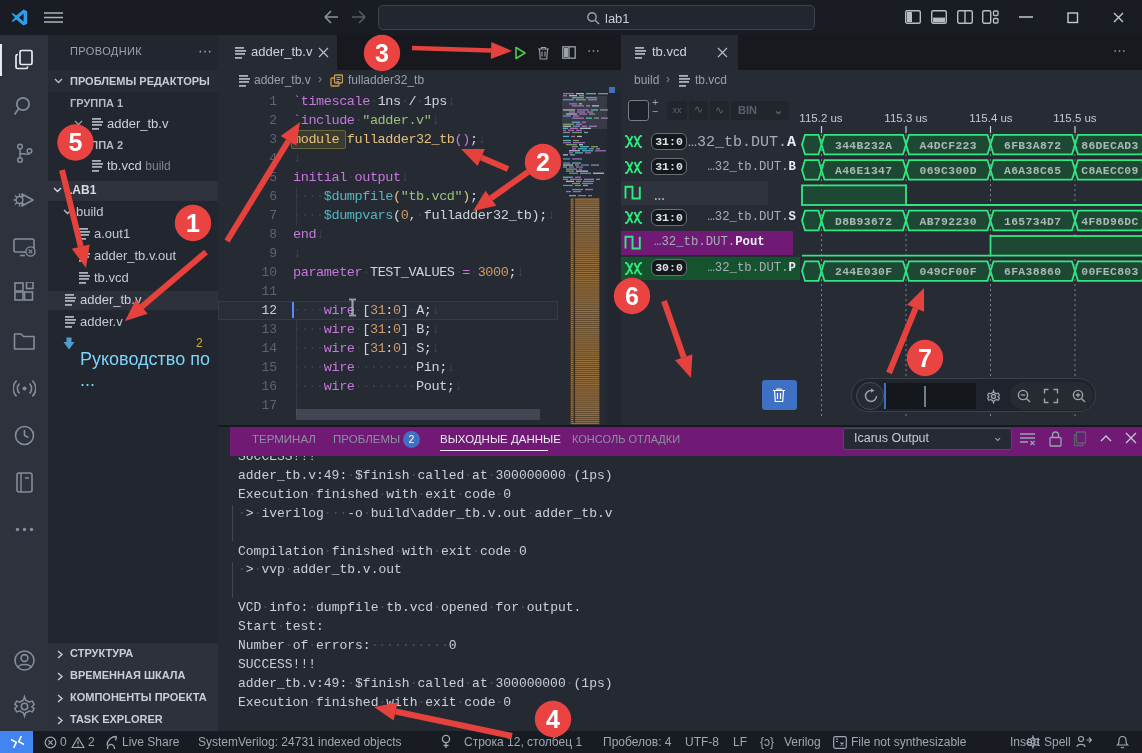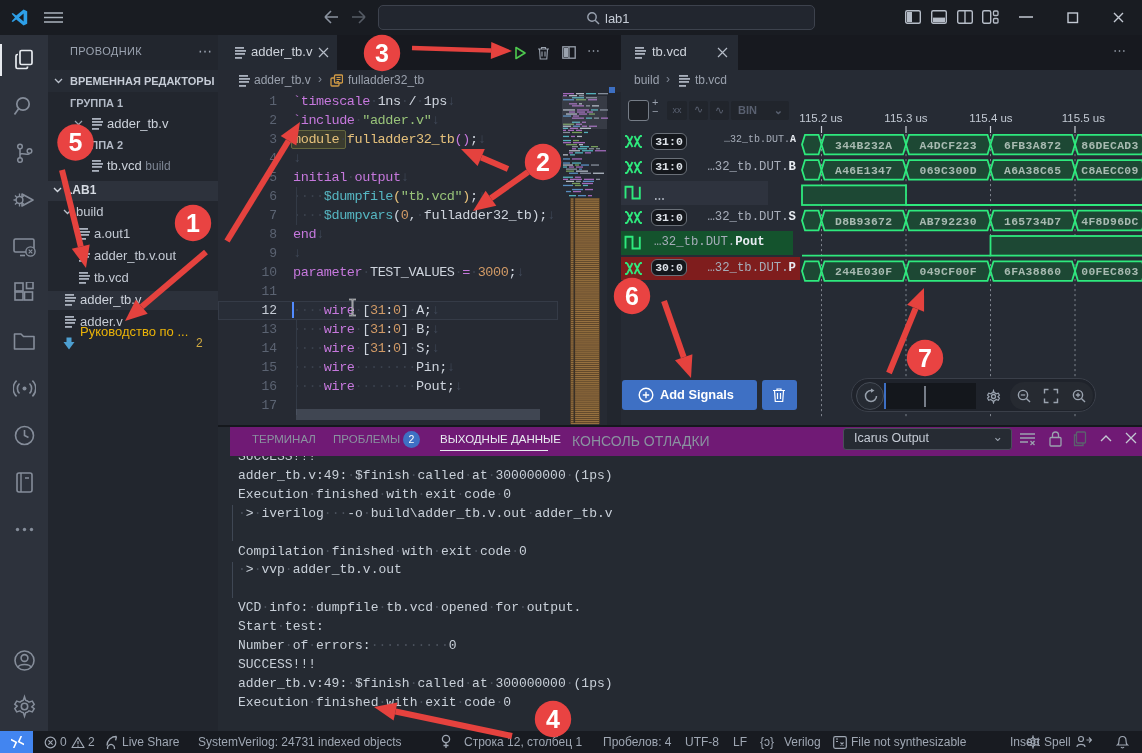--- a/index.html
+++ b/index.html
@@ -152,21 +152,21 @@
     </svg>
   </div>
   <div class="abs" id="sidebar">
     <div class="abs" style="left:22px;top:10px;color:#9ba3b0;font-size:11px;letter-spacing:.4px">ПРОВОДНИК</div>
     <div class="abs" style="left:150px;top:8px;color:#9ba3b0;font-size:14px;letter-spacing:1px">⋯</div>
 
     <div class="abs" style="left:0;top:35px;width:170px;height:22px;background:#262b34"></div>
     <svg class="abs chv" style="left:6px;top:42px" width="9" height="8" viewBox="0 0 9 8">
       <path d="M1 2 L4.5 5.5 L8 2" stroke="#b9c0cb" stroke-width="1.3" fill="none"></path>
     </svg>
-    <div class="abs" style="left:22px;top:40px;color:#c6ccd6;font-size:11px;font-weight:bold">ВРЕМЕННАЯ РЕДАКТОРЫ</div>
+    <div class="abs" style="left:22px;top:40px;color:#c6ccd6;font-size:11px;font-weight:bold">ПРОБЛЕМЫ РЕДАКТОРЫ</div>
     <div class="abs" style="left:22px;top:62px;color:#b3bac6;font-size:11px;font-weight:bold">ГРУППА 1</div>
     <svg class="abs" style="left:26px;top:85px" width="9" height="9" viewBox="0 0 9 9">
       <path d="M1 1 L8 8 M8 1 L1 8" stroke="#9aa2ae" stroke-width="1.2"></path>
     </svg>
     <span class="fico" style="left:44px;top:83px"></span>
     <div class="abs" style="left:59px;top:81px;color:#ccd2db;font-size:13px">adder_tb.v</div>
     <div class="abs" style="left:22px;top:104px;color:#b3bac6;font-size:11px;font-weight:bold">ГРУППА 2</div>
     <span class="fico" style="left:44px;top:125px"></span>
     <div class="abs" style="left:59px;top:123px;color:#ccd2db;font-size:13px">tb.vcd <span style="color:#7e8694;font-size:12px">build</span></div>
 
@@ -186,23 +186,41 @@
     <span class="fico" style="left:31px;top:237px"></span>
     <div class="abs" style="left:46px;top:235px;color:#c3c9d3;font-size:13px">tb.vcd</div>
     <div class="abs" style="left:0;top:256px;width:170px;height:19px;background:#2c313b"></div>
     <span class="fico" style="left:17px;top:259px"></span>
     <div class="abs" style="left:32px;top:257px;color:#ccd2db;font-size:13px">adder_tb.v</div>
     <span class="fico" style="left:17px;top:281px"></span>
     <div class="abs" style="left:32px;top:279px;color:#c3c9d3;font-size:13px">adder.v</div>
     <svg class="abs" style="left:15px;top:302px" width="12" height="13" viewBox="0 0 12 13">
       <path d="M3.5 0.5 H8.5 V5 H11.5 L6 12.5 L0.5 5 H3.5 Z" fill="#4d9fd1"></path>
     </svg>
-    <div class="abs" style="left:32px;top:289px;color:#eab308;font-size:13px">Руководство по ...</div>
+    <div class="abs" style="left:32px;top:314px;color:#7dd3fc;font-size:18px">Руководство по ...</div>
     <div class="abs" style="left:148px;top:301px;color:#d0a940;font-size:12px">2</div>
 
+    <div class="abs" style="left:0;top:607px;width:170px;height:89px;background:#2c313c;border-top:1px solid #1d2128">
+      <svg class="abs" style="left:8px;top:7px" width="8" height="9" viewBox="0 0 8 9">
+        <path d="M2 1 L6 4.5 L2 8" stroke="#c6ccd6" stroke-width="1.4" fill="none"></path>
+      </svg>
+      <div class="abs" style="left:22px;top:4px;color:#c9cfd9;font-size:11px;font-weight:bold">СТРУКТУРА</div>
+      <svg class="abs" style="left:8px;top:29px" width="8" height="9" viewBox="0 0 8 9">
+        <path d="M2 1 L6 4.5 L2 8" stroke="#c6ccd6" stroke-width="1.4" fill="none"></path>
+      </svg>
+      <div class="abs" style="left:22px;top:26px;color:#c9cfd9;font-size:11px;font-weight:bold">ВРЕМЕННАЯ ШКАЛА</div>
+      <svg class="abs" style="left:8px;top:51px" width="8" height="9" viewBox="0 0 8 9">
+        <path d="M2 1 L6 4.5 L2 8" stroke="#c6ccd6" stroke-width="1.4" fill="none"></path>
+      </svg>
+      <div class="abs" style="left:22px;top:48px;color:#c9cfd9;font-size:11px;font-weight:bold">КОМПОНЕНТЫ ПРОЕКТА</div>
+      <svg class="abs" style="left:8px;top:73px" width="8" height="9" viewBox="0 0 8 9">
+        <path d="M2 1 L6 4.5 L2 8" stroke="#c6ccd6" stroke-width="1.4" fill="none"></path>
+      </svg>
+      <div class="abs" style="left:22px;top:70px;color:#c9cfd9;font-size:11px;font-weight:bold">TASK EXPLORER</div>
+    </div>
   </div>
 
   <div class="abs" id="editor">
     <div class="abs" style="left:0;top:0;width:403px;height:35px;background:#17191f"></div>
     <div class="abs" style="left:0;top:0;width:119px;height:35px;background:#252a33"></div>
     <span class="fico" style="left:17px;top:12px"></span>
     <div class="abs" style="left:33px;top:9px;color:#ced3db;font-size:13px">adder_tb.v</div>
     <svg class="abs" style="left:100px;top:12px" width="11" height="11" viewBox="0 0 11 11">
       <path d="M1 1 L10 10 M10 1 L1 10" stroke="#b6bdc8" stroke-width="1.2"></path>
     </svg>
@@ -530,27 +548,27 @@
 
     <div class="abs" style="left:7px;top:65px;width:21px;height:21px;background:#1e2127;border:1.6px solid #767d87;border-radius:3px"></div>
     <div class="abs" style="left:31px;top:63px;color:#9aa2ae;font-size:11px;line-height:9px">+<br>−</div>
     <div class="abs" style="left:46px;top:66px;width:20px;height:19px;background:#21252c;border-radius:2px;color:#596070;font-size:9px;text-align:center;line-height:19px">xx</div>
     <div class="abs" style="left:68px;top:66px;width:19px;height:19px;background:#21252c;border-radius:2px;color:#596070;font-size:11px;text-align:center;line-height:17px">∿</div>
     <div class="abs" style="left:89px;top:66px;width:19px;height:19px;background:#21252c;border-radius:2px;color:#596070;font-size:11px;text-align:center;line-height:19px">∿</div>
     <div class="abs" style="left:110px;top:66px;width:58px;height:19px;background:#21252c;border-radius:2px;color:#596070;font-size:11px;font-weight:bold;line-height:19px"><span style="margin-left:7px">BIN</span><span style="float:right;margin-right:6px">⌄</span></div>
     <div class="abs" style="left:170px;top:77px;width:60px;text-align:center;color:#c3cad4;font-size:11.5px">115.2 us</div>
     <div class="abs" style="left:255px;top:77px;width:60px;text-align:center;color:#c3cad4;font-size:11.5px">115.3 us</div>
     <div class="abs" style="left:340px;top:77px;width:60px;text-align:center;color:#c3cad4;font-size:11.5px">115.4 us</div>
-    <div class="abs" style="left:424px;top:77px;width:60px;text-align:right;color:#c3cad4;font-size:11.5px">115.5 us</div>
+    <div class="abs" style="left:424px;top:77px;width:60px;text-align:center;color:#c3cad4;font-size:11.5px">115.5 us</div>
     <div class="abs" style="left:0;top:95.3px;width:179px;height:23.8px;background:#262b34">
       <svg class="abs" style="left:3px;top:4px" width="20" height="15" viewBox="0 0 19 15">
         <path d="M2.5 2 L8 13 M8 2 L2.5 13 M10 2 L15.5 13 M15.5 2 L10 13 M0.6 2 H2.5 M0.6 13 H2.5 M15.5 2 H17.4 M15.5 13 H17.4" stroke="#2ee97d" stroke-width="1.8" fill="none"></path>
       </svg>
       <div class="abs" style="left:30px;top:2.5px;width:36px;height:17px;background:#14171c;border:1.4px solid #6a7078;border-radius:6px;color:#dde2e8;font-size:11.5px;font-weight:bold;font-family:'Liberation Mono',monospace;text-align:center;line-height:15px">31:0</div>
-      <div class="abs mono" style="right:4px;top:4px;font-size:10px;color:#a6adb9">…32_tb.DUT.<b style="color:#e8ecf2">A</b></div>
+      <div class="abs mono" style="right:4px;top:4px;font-size:15px;color:#a6adb9">…32_tb.DUT.<b style="color:#e8ecf2">A</b></div>
     </div>
     <div class="abs" style="left:0;top:120.6px;width:179px;height:23.8px;background:#262b34">
       <svg class="abs" style="left:3px;top:4px" width="20" height="15" viewBox="0 0 19 15">
         <path d="M2.5 2 L8 13 M8 2 L2.5 13 M10 2 L15.5 13 M15.5 2 L10 13 M0.6 2 H2.5 M0.6 13 H2.5 M15.5 2 H17.4 M15.5 13 H17.4" stroke="#2ee97d" stroke-width="1.8" fill="none"></path>
       </svg>
       <div class="abs" style="left:30px;top:2.5px;width:36px;height:17px;background:#14171c;border:1.4px solid #6a7078;border-radius:6px;color:#dde2e8;font-size:11.5px;font-weight:bold;font-family:'Liberation Mono',monospace;text-align:center;line-height:15px">31:0</div>
       <div class="abs mono" style="right:4px;top:4px;font-size:12.3px;color:#a6adb9">…32_tb.DUT.<b style="color:#e8ecf2">B</b></div>
     </div>
     <div class="abs" style="left:0;top:145.8px;width:179px;height:23.8px;background:#262b34"></div>
     <div class="abs" style="left:0;top:145.8px;width:147px;height:23.8px;background:#2e333e">
@@ -560,27 +578,27 @@
       <div class="abs mono" style="left:33px;top:4px;font-size:18px;color:#a6adb9">…32_tb.DUT.<b style="color:#e8ecf2">Pin</b></div>
     </div>
     <div class="abs" style="left:0;top:171.1px;width:179px;height:23.8px;background:#262b34">
       <svg class="abs" style="left:3px;top:4px" width="20" height="15" viewBox="0 0 19 15">
         <path d="M2.5 2 L8 13 M8 2 L2.5 13 M10 2 L15.5 13 M15.5 2 L10 13 M0.6 2 H2.5 M0.6 13 H2.5 M15.5 2 H17.4 M15.5 13 H17.4" stroke="#2ee97d" stroke-width="1.8" fill="none"></path>
       </svg>
       <div class="abs" style="left:30px;top:2.5px;width:36px;height:17px;background:#14171c;border:1.4px solid #6a7078;border-radius:6px;color:#dde2e8;font-size:11.5px;font-weight:bold;font-family:'Liberation Mono',monospace;text-align:center;line-height:15px">31:0</div>
       <div class="abs mono" style="right:4px;top:4px;font-size:12.3px;color:#a6adb9">…32_tb.DUT.<b style="color:#e8ecf2">S</b></div>
     </div>
     <div class="abs" style="left:0;top:196.4px;width:179px;height:23.8px;background:#262b34"></div>
-    <div class="abs" style="left:0;top:196.4px;width:172px;height:23.8px;background:#14532d">
+    <div class="abs" style="left:0;top:196.4px;width:172px;height:23.8px;background:#701a75">
       <svg class="abs" style="left:3px;top:4px" width="19" height="15" viewBox="0 0 19 15">
         <path d="M1.5 13.5 V1.8 H8.5 V13.5 H15.8 V1.8" stroke="#2ee97d" stroke-width="1.9" fill="none"></path>
       </svg>
       <div class="abs mono" style="left:33px;top:4px;font-size:12.3px;color:#a6adb9">…32_tb.DUT.<b style="color:#e8ecf2">Pout</b></div>
     </div>
-    <div class="abs" style="left:0;top:221.6px;width:179px;height:23.8px;background:#7f1d1d">
+    <div class="abs" style="left:0;top:221.6px;width:179px;height:23.8px;background:#14532d">
       <svg class="abs" style="left:3px;top:4px" width="20" height="15" viewBox="0 0 19 15">
         <path d="M2.5 2 L8 13 M8 2 L2.5 13 M10 2 L15.5 13 M15.5 2 L10 13 M0.6 2 H2.5 M0.6 13 H2.5 M15.5 2 H17.4 M15.5 13 H17.4" stroke="#2ee97d" stroke-width="1.8" fill="none"></path>
       </svg>
       <div class="abs" style="left:30px;top:2.5px;width:36px;height:17px;background:#14171c;border:1.4px solid #6a7078;border-radius:6px;color:#dde2e8;font-size:11.5px;font-weight:bold;font-family:'Liberation Mono',monospace;text-align:center;line-height:15px">30:0</div>
       <div class="abs mono" style="right:4px;top:4px;font-size:12.3px;color:#a6adb9">…32_tb.DUT.<b style="color:#e8ecf2">P</b></div>
     </div>
     <svg class="abs" style="left:0;top:90px" width="521" height="300">
       <line x1="200.5" y1="1" x2="200.5" y2="8" stroke="#c8cdd6" stroke-width="1.2"></line>
       <line x1="200.5" y1="9" x2="200.5" y2="294" stroke="rgba(210,215,225,0.5)" stroke-width="1" stroke-dasharray="2.2 2.8"></line>
       <line x1="285" y1="1" x2="285" y2="8" stroke="#c8cdd6" stroke-width="1.2"></line>
@@ -624,27 +642,20 @@
       <path d="M200.5,146.10000000000002 L203.5,136.3 L282.0,136.3 L285,146.10000000000002 L282.0,155.9 L203.5,155.9 Z" fill="#1d4834" stroke="#2ee97d" stroke-width="1.8"></path>
       <text x="242.75" y="150.10000000000002" text-anchor="middle" font-family="Liberation Mono,monospace" font-size="11.4" letter-spacing="0.35" font-weight="bold" fill="#a8bab1">244E030F</text>
       <path d="M285,146.10000000000002 L288.0,136.3 L366.5,136.3 L369.5,146.10000000000002 L366.5,155.9 L288.0,155.9 Z" fill="#1d4834" stroke="#2ee97d" stroke-width="1.8"></path>
       <text x="327.25" y="150.10000000000002" text-anchor="middle" font-family="Liberation Mono,monospace" font-size="11.4" letter-spacing="0.35" font-weight="bold" fill="#a8bab1">049CF00F</text>
       <path d="M369.5,146.10000000000002 L372.5,136.3 L451.0,136.3 L454,146.10000000000002 L451.0,155.9 L372.5,155.9 Z" fill="#1d4834" stroke="#2ee97d" stroke-width="1.8"></path>
       <text x="411.75" y="150.10000000000002" text-anchor="middle" font-family="Liberation Mono,monospace" font-size="11.4" letter-spacing="0.35" font-weight="bold" fill="#a8bab1">6FA38860</text>
       <path d="M454,146.10000000000002 L457.0,136.3 L521.0,136.3 L524,146.10000000000002 L521.0,155.9 L457.0,155.9 Z" fill="#1d4834" stroke="#2ee97d" stroke-width="1.8"></path>
       <text x="489.0" y="150.10000000000002" text-anchor="middle" font-family="Liberation Mono,monospace" font-size="11.4" letter-spacing="0.35" font-weight="bold" fill="#a8bab1">00FEC803</text>
     </svg>
 
-    <div class="abs" style="left:1px;top:345px;width:135px;height:30px;background:#3e70c4;border-radius:3px">
-      <svg class="abs" style="left:16px;top:7px" width="16" height="16" viewBox="0 0 16 16">
-        <circle cx="8" cy="8" r="6.8" fill="none" stroke="#fff" stroke-width="1.4"></circle>
-        <path d="M8 4.8 V11.2 M4.8 8 H11.2" stroke="#fff" stroke-width="1.4"></path>
-      </svg>
-      <div class="abs" style="left:38px;top:7px;color:#fff;font-size:12.8px;font-weight:bold">Add Signals</div>
-    </div>
     <div class="abs" style="left:141px;top:345px;width:35px;height:30px;background:#3e70c4;border-radius:3px">
       <svg class="abs" style="left:10px;top:7px" width="14" height="16" viewBox="0 0 14 16">
         <path d="M1 3.5 H13 M5 3.5 V2 H9 V3.5 M2.5 3.5 L3.3 14.5 H10.7 L11.5 3.5 M5.5 6 V12 M8.5 6 V12" fill="none" stroke="#fff" stroke-width="1.2"></path>
       </svg>
     </div>
 
     <div class="abs" style="left:230px;top:343px;width:245px;height:34px;background:#1f232b;border:1px solid #3a3f49;border-radius:17px">
       <div class="abs" style="left:4px;top:2.5px;width:28px;height:28px;border-radius:14px;background:#262b33;border:1px solid #454b55"></div>
       <svg class="abs" style="left:11px;top:9px" width="16" height="16" viewBox="0 0 16 16">
         <path d="M13.5 8 A5.5 5.5 0 1 1 8 2.5" fill="none" stroke="#97a0ac" stroke-width="1.5"></path>
@@ -678,21 +689,21 @@
     <div class="abs" style="left:0;top:0;width:924px;height:2px;background:#15181d;z-index:3"></div>
     <pre class="abs term mono"><div class="tl">SUCCESS!!!</div><div class="tl">adder_tb.v:49:<i class="wd">·</i>$finish<i class="wd">·</i>called<i class="wd">·</i>at<i class="wd">·</i>300000000<i class="wd">·</i>(1ps)</div><div class="tl">Execution<i class="wd">·</i>finished<i class="wd">·</i>with<i class="wd">·</i>exit<i class="wd">·</i>code<i class="wd">·</i>0</div><div class="tl"><i class="wd">·</i>&gt;<i class="wd">·</i>iverilog<i class="wd">·</i><i class="wd">·</i><i class="wd">·</i>-o<i class="wd">·</i>build\adder_tb.v.out<i class="wd">·</i>adder_tb.v</div><div class="tl"></div><div class="tl">Compilation<i class="wd">·</i>finished<i class="wd">·</i>with<i class="wd">·</i>exit<i class="wd">·</i>code<i class="wd">·</i>0</div><div class="tl"><i class="wd">·</i>&gt;<i class="wd">·</i>vvp<i class="wd">·</i>adder_tb.v.out</div><div class="tl"></div><div class="tl">VCD<i class="wd">·</i>info:<i class="wd">·</i>dumpfile<i class="wd">·</i>tb.vcd<i class="wd">·</i>opened<i class="wd">·</i>for<i class="wd">·</i>output.</div><div class="tl">Start<i class="wd">·</i>test:</div><div class="tl">Number<i class="wd">·</i>of<i class="wd">·</i>errors:<i class="wd">·</i><i class="wd">·</i><i class="wd">·</i><i class="wd">·</i><i class="wd">·</i><i class="wd">·</i><i class="wd">·</i><i class="wd">·</i><i class="wd">·</i><i class="wd">·</i>0</div><div class="tl">SUCCESS!!!</div><div class="tl">adder_tb.v:49:<i class="wd">·</i>$finish<i class="wd">·</i>called<i class="wd">·</i>at<i class="wd">·</i>300000000<i class="wd">·</i>(1ps)</div><div class="tl">Execution<i class="wd">·</i>finished<i class="wd">·</i>with<i class="wd">·</i>exit<i class="wd">·</i>code<i class="wd">·</i>0</div></pre>
     <div class="abs" style="left:14px;top:80px;width:1px;height:36px;background:#3f4754"></div>
     <div class="abs" style="left:14px;top:137px;width:1px;height:36px;background:#3f4754"></div>
     <div class="abs ptabs" style="left:12px;top:0;width:924px;height:30.5px;background:#701a75">
       <div class="abs" style="left:22px;top:8px;color:#8a92a0;font-size:11.5px">ТЕРМИНАЛ</div>
       <div class="abs" style="left:103px;top:8px;color:#8a92a0;font-size:11.5px">ПРОБЛЕМЫ</div>
       <div class="abs" style="left:173px;top:6px;width:17px;height:17px;border-radius:9px;background:#3e70c4;color:#fff;font-size:10.5px;text-align:center;line-height:17px">2</div>
       <div class="abs" style="left:210px;top:8px;color:#e8ebf0;font-size:11.5px">ВЫХОДНЫЕ ДАННЫЕ</div>
       <div class="abs" style="left:210px;top:24.5px;width:108px;height:1.5px;background:#e8ebf0"></div>
-      <div class="abs" style="left:342px;top:8px;color:#8a92a0;font-size:14px">КОНСОЛЬ ОТЛАДКИ</div>
+      <div class="abs" style="left:342px;top:8px;color:#8a92a0;font-size:11px">КОНСОЛЬ ОТЛАДКИ</div>
       <div class="abs" style="left:613px;top:3px;width:169px;height:22px;background:#262b33;border:1px solid #494f59;border-radius:3px;color:#c6ccd6;font-size:12.5px">
         <span style="position:absolute;left:10px;top:2px">Icarus Output</span>
         <span style="position:absolute;right:8px;top:0px;color:#9aa2ae">⌄</span>
       </div>
       <svg class="abs" style="left:789px;top:7px" width="17" height="15" viewBox="0 0 17 15">
         <path d="M1 2 H16 M1 6 H16 M1 10 H9" stroke="#9aa2ae" stroke-width="1.3"></path>
         <path d="M11.5 9 L15.5 13 M15.5 9 L11.5 13" stroke="#9aa2ae" stroke-width="1.3"></path>
       </svg>
       <svg class="abs" style="left:819px;top:6px" width="13" height="16" viewBox="0 0 13 16">
         <rect x="1" y="6.5" width="11" height="8.5" rx="1" fill="none" stroke="#9aa2ae" stroke-width="1.3"></rect>

